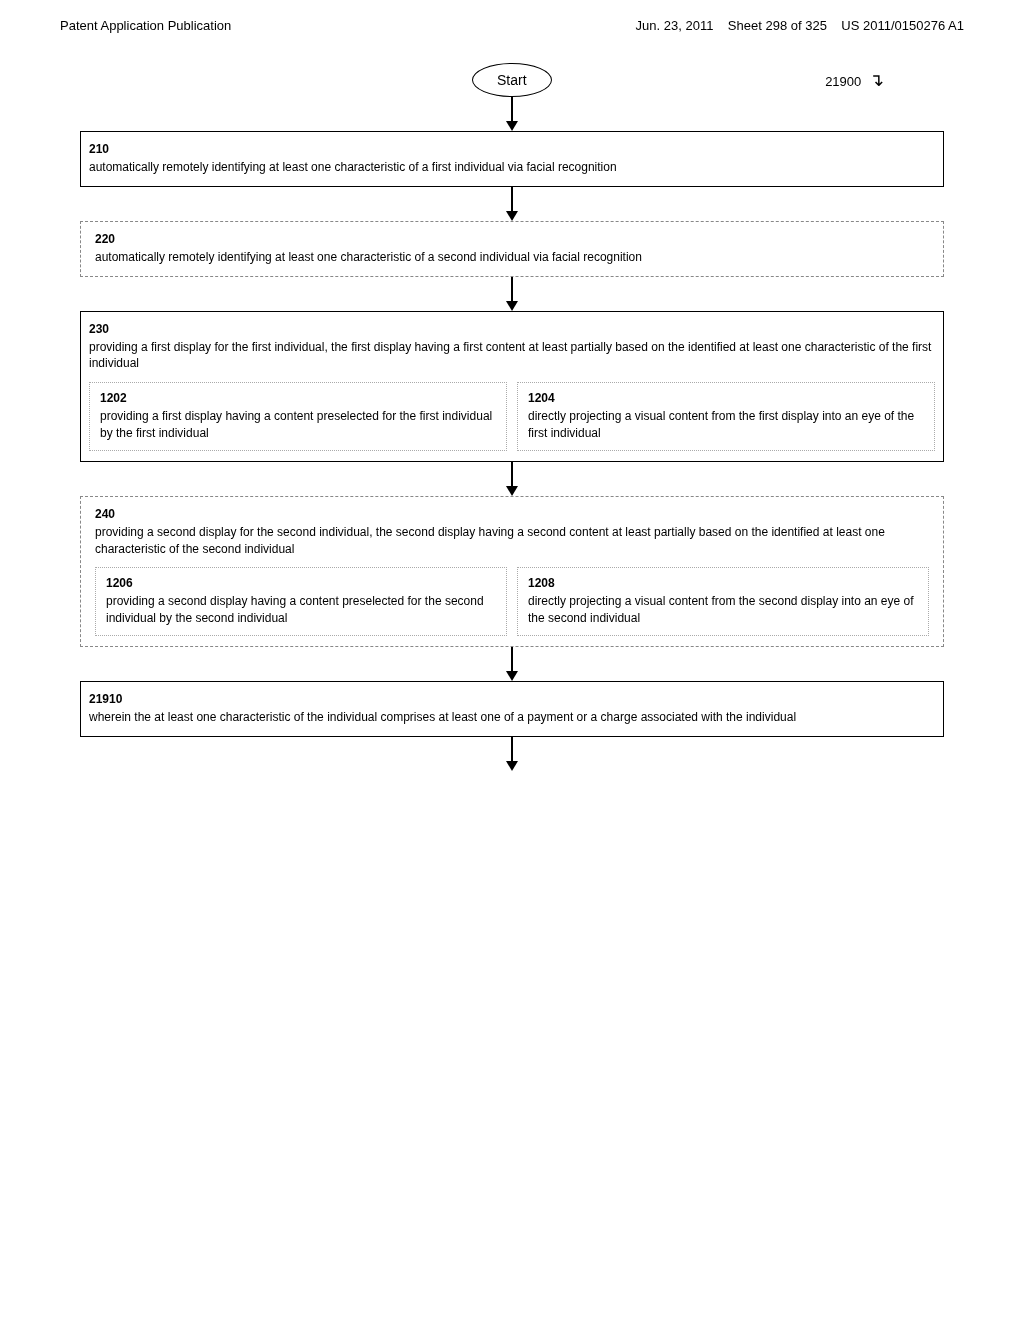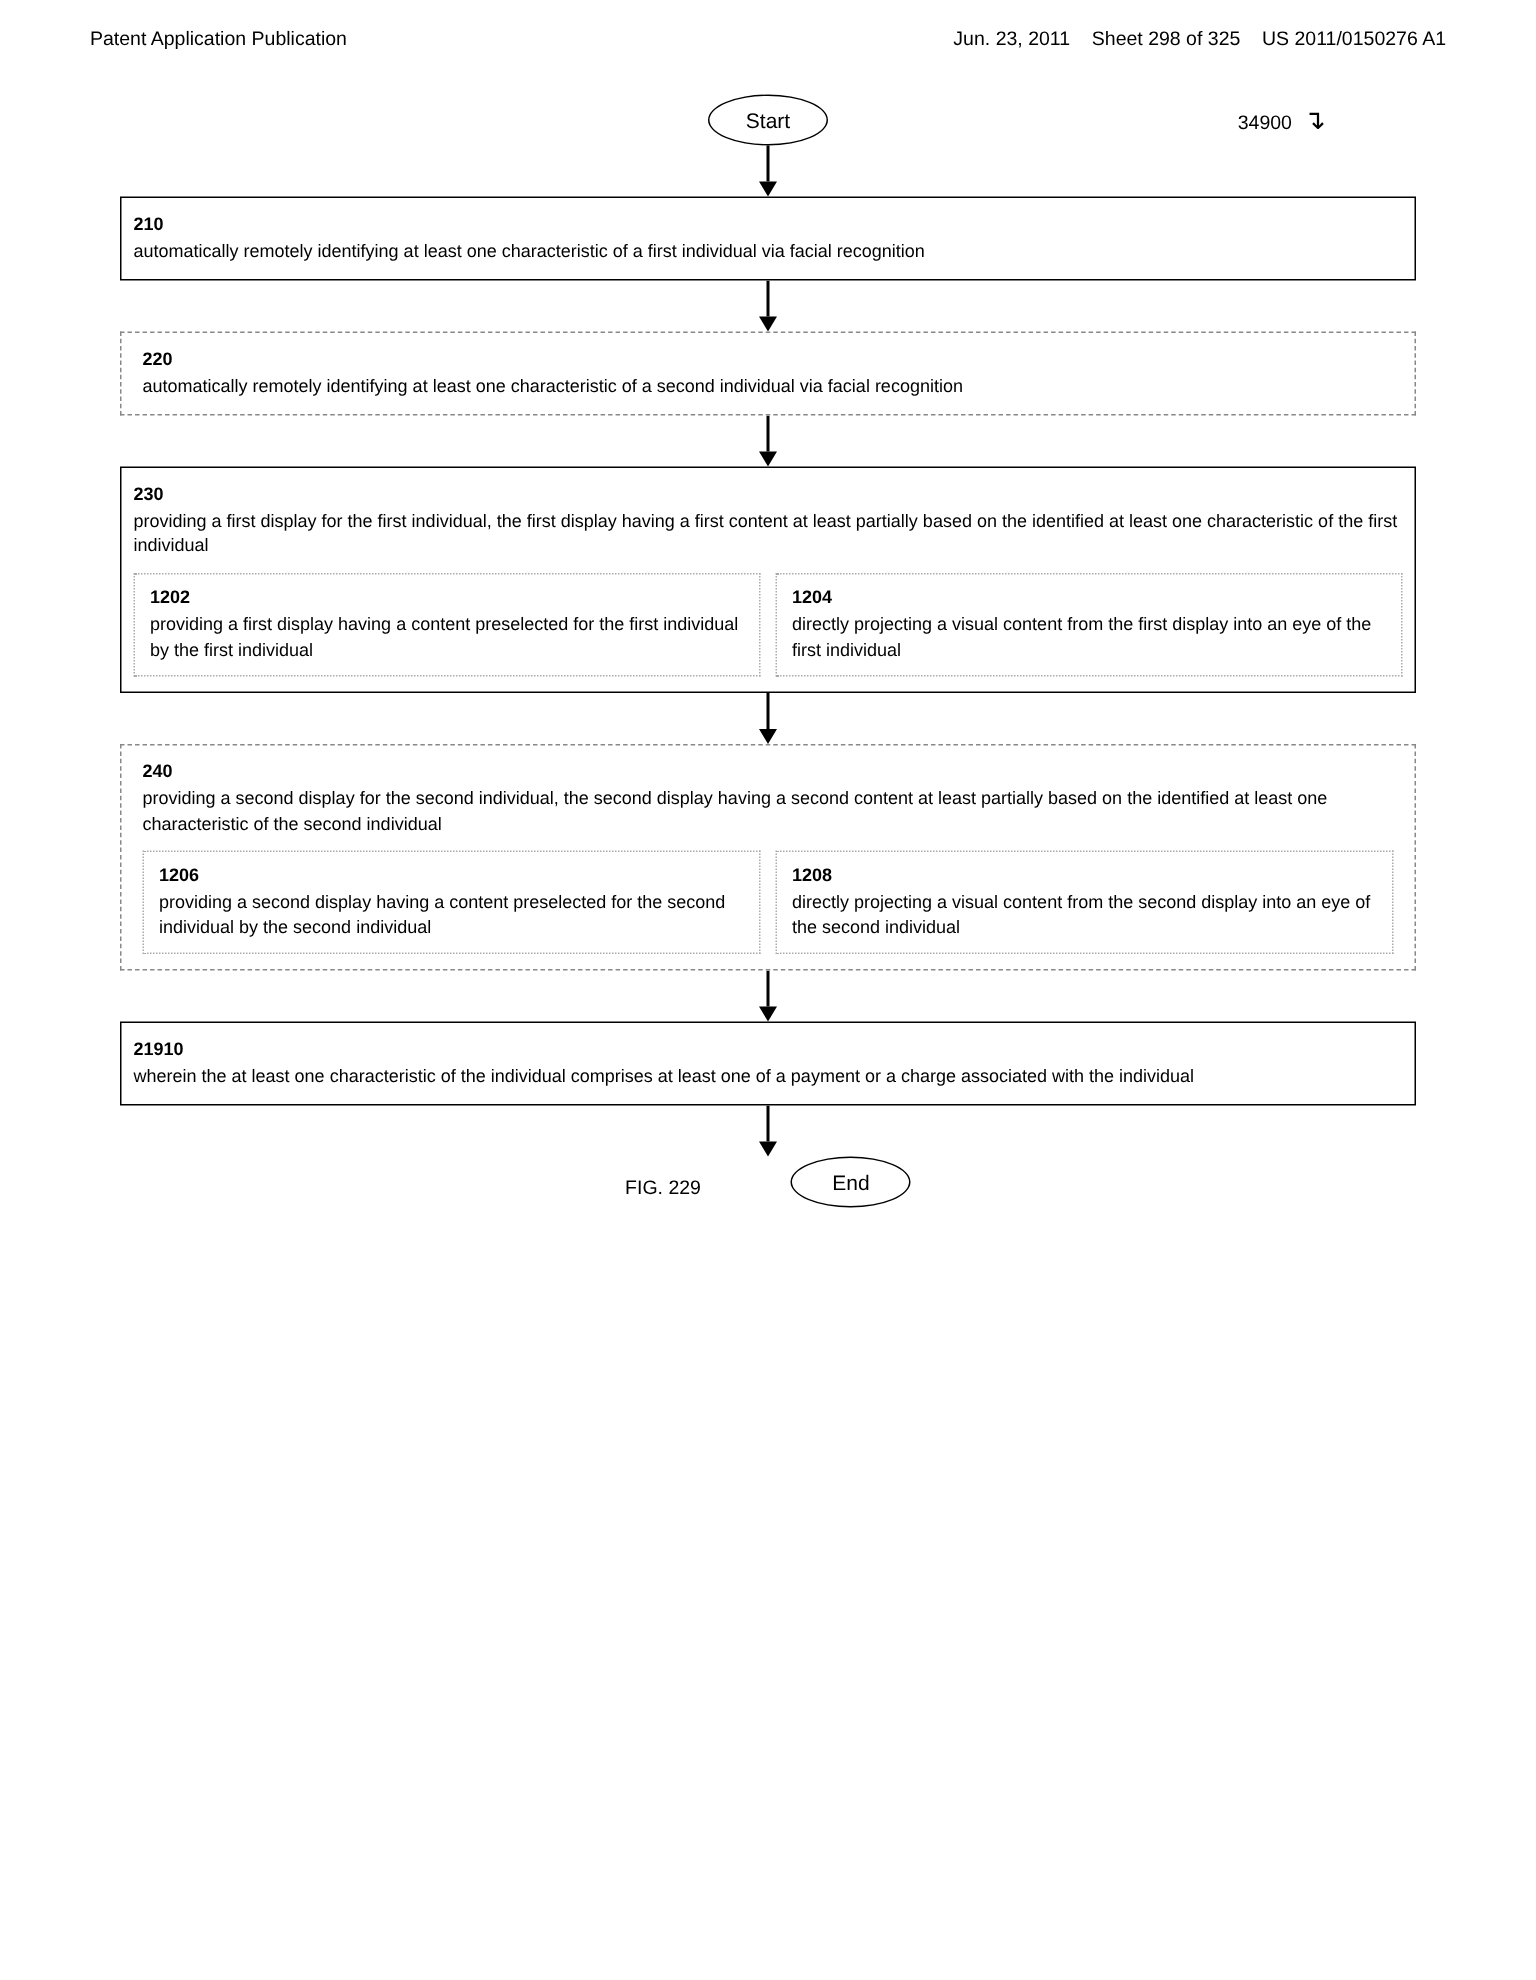--- a/index.html
+++ b/index.html
@@ -30,21 +30,20 @@
 
     
     .oval-node {
       border: 1.5px solid #000;
       border-radius: 50%;
       padding: 8px 24px;
       font-size: 14px;
       font-weight: normal;
       background: #fff;
       display: inline-block;
-      text-align: center;
       min-width: 80px;
     }
 
     
     .arrow-down {
       width: 0;
       height: 0;
       border-left: 6px solid transparent;
       border-right: 6px solid transparent;
       border-top: 10px solid #000;
@@ -143,21 +142,21 @@
   </span>
 </div>
 
 <div class="diagram-container">
 
   <div class="start-area" style="margin-bottom:0; display:flex; align-items:flex-start; justify-content:center; position:relative; width:100%;">
     <div style="display:flex; flex-direction:column; align-items:center; flex:1;">
       <div class="oval-node">Start</div>
     </div>
     <div style="position:absolute; right: 60px; top:6px; font-size:13px;">
-      <span>34900</span>
+      <span>21900</span>
       <span style="font-size:18px; margin-left:4px;">↴</span>
     </div>
   </div>
 
   <div class="vertical-connector">
     <div class="v-line"></div>
     <div class="arrow-down"></div>
   </div>
 
   <div class="process-box">
@@ -225,18 +224,14 @@
   <div class="process-box">
     <span class="box-label">21910</span>
     <span class="box-text">wherein the at least one characteristic of the individual comprises at least one of a payment or a charge associated with the individual</span>
   </div>
 
   <div class="vertical-connector">
     <div class="v-line"></div>
     <div class="arrow-down"></div>
   </div>
 
-  <div class="end-area">
-    <span class="fig-caption">FIG. 229</span>
-    <div class="oval-node">End</div>
-  </div>
 
 </div>
 
 </body></html>

